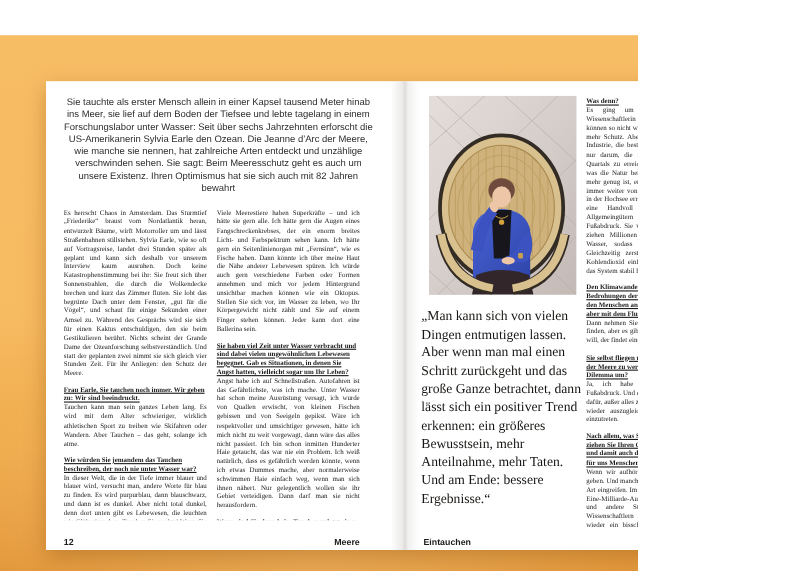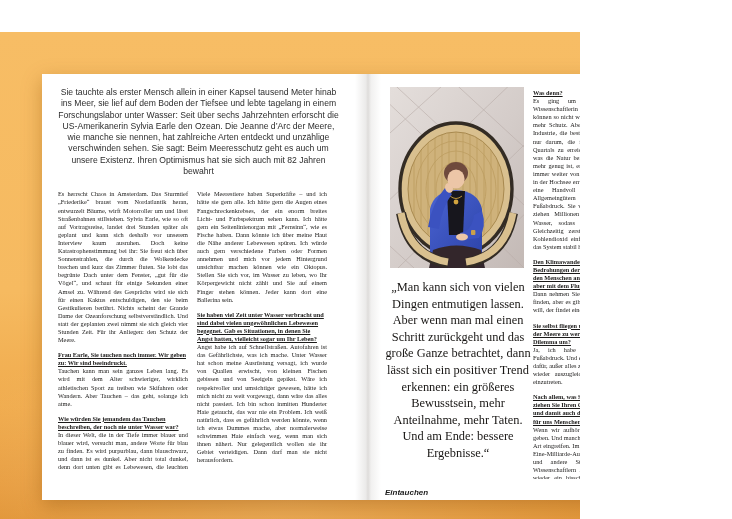--- a/index.html
+++ b/index.html
@@ -32,29 +32,29 @@
   .col{width:130px;color:#1b1a19;font-size:6.3px;line-height:8.1px;text-align:justify;hyphens:auto;}
   .col p{margin:0;}
   .col p.question{font-weight:bold;text-decoration:underline;margin-top:7px;text-align:left;}
   .col p.question:first-child{margin-top:0;}
   .right-cols{display:flex;height:392px;overflow:hidden;}
   .left-block{width:150px;flex:none;}
   #right-col{width:132px;margin-left:auto;margin-top:2px;}
   .photo{width:134px;height:181px;margin-left:7px;overflow:hidden;background:#d6cecb;}
   .photo svg{display:block;width:134px;height:181px;}
   .quote{
-    margin:11px 0 0 0;text-align:center;color:#181614;
+    margin:11px 0 0 0;text-align:left;color:#181614;
     font-size:12.4px;line-height:16.6px;font-weight:400;width:150px;
   }
   .footer{
     position:absolute;bottom:3px;display:flex;justify-content:space-between;align-items:baseline;
     font-family:"Liberation Sans",sans-serif;font-size:8px;font-weight:bold;color:#1c1c1c;
   }
   .page-left .footer{left:16px;right:40px;}
-  .page-right .footer{left:18px;right:13px;font-style:italic;}
+  .page-right .footer{left:18px;right:13px;}
 </style>
 </head>
 <body>
 
 <div class="stage">
   <div class="spread">
 
     <section class="page page-left">
       <p class="intro">Sie tauchte als erster Mensch allein in einer Kapsel tausend Meter hinab ins Meer, sie lief auf dem Boden der Tiefsee und lebte tagelang in einem Forschungslabor unter Wasser: Seit über sechs Jahrzehnten erforscht die US-Amerikanerin Sylvia Earle den Ozean. Die Jeanne d’Arc der Meere, wie manche sie nennen, hat zahlreiche Arten entdeckt und unzählige verschwinden sehen. Sie sagt: Beim Meeresschutz geht es auch um unsere Existenz. Ihren Optimismus hat sie sich auch mit 82 Jahren bewahrt</p>
       <div class="columns">
@@ -64,20 +64,24 @@
             <p class="answer">Tauchen kann man sein ganzes Leben lang. Es wird mit dem Alter schwieriger, wirklich athletischen Sport zu treiben wie Skifahren oder Wandern. Aber Tauchen – das geht, solange ich atme.</p>
             <p class="question">Wie würden Sie jemandem das Tauchen beschreiben, der noch nie unter Wasser war?</p>
             <p class="answer">In dieser Welt, die in der Tiefe immer blauer und blauer wird, versucht man, andere Worte für blau zu finden. Es wird purpurblau, dann blauschwarz, und dann ist es dunkel. Aber nicht total dunkel, denn dort unten gibt es Lebewesen, die leuchten wie Glühwürmchen. Tauchen Sie nachts! Wenn Sie sich unter Wasser auf den Rücken drehen, können Sie die Sterne am Himmel sehen. Und dann drehen Sie sich wieder um und sehen all die Wesen da unten. Oben ein Universum und unten noch eins.</p>
           </div>
         <div class="col" id="left-col-2">
             <p class="answer">Viele Meerestiere haben Superkräfte – und ich hätte sie gern alle. Ich hätte gern die Augen eines Fangschreckenkrebses, der ein enorm breites Licht- und Farbspektrum sehen kann. Ich hätte gern ein Seitenlinienorgan mit „Fernsinn“, wie es Fische haben. Dann könnte ich über meine Haut die Nähe anderer Lebewesen spüren. Ich würde auch gern verschiedene Farben oder Formen annehmen und mich vor jedem Hintergrund unsichtbar machen können wie ein Oktopus. Stellen Sie sich vor, im Wasser zu leben, wo Ihr Körpergewicht nicht zählt und Sie auf einem Finger stehen können. Jeder kann dort eine Ballerina sein.</p>
             <p class="question">Sie haben viel Zeit unter Wasser verbracht und sind dabei vielen ungewöhnlichen Lebewesen begegnet. Gab es Situationen, in denen Sie Angst hatten, vielleicht sogar um Ihr Leben?</p>
             <p class="answer">Angst habe ich auf Schnellstraßen. Autofahren ist das Gefährlichste, was ich mache. Unter Wasser hat schon meine Ausrüstung versagt, ich wurde von Quallen erwischt, von kleinen Fischen gebissen und von Seeigeln gepikst. Wäre ich respektvoller und umsichtiger gewesen, hätte ich mich nicht zu weit vorgewagt, dann wäre das alles nicht passiert. Ich bin schon inmitten Hunderter Haie getaucht, das war nie ein Problem. Ich weiß natürlich, dass es gefährlich werden könnte, wenn ich etwas Dummes mache, aber normalerweise schwimmen Haie einfach weg, wenn man sich ihnen nähert. Nur gelegentlich wollen sie ihr Gebiet verteidigen. Dann darf man sie nicht herausfordern.</p>
             <p class="question">Wann sind Sie denn beim Tauchen zuletzt einer Gruppe von Haien begegnet? Es heißt, wo viele Raubfische sind, da geht es dem Ozean gut.</p>
           </div>
+      </div>
+      <div class="footer">
+        <span>12</span>
+        <span>Meere</span>
       </div>
     </section>
 
     <div class="spine"></div>
 
     <section class="page page-right">
       <div class="right-cols">
         <div class="left-block">
           <div class="photo">
             <svg viewBox="0 0 134 181" preserveAspectRatio="none">

